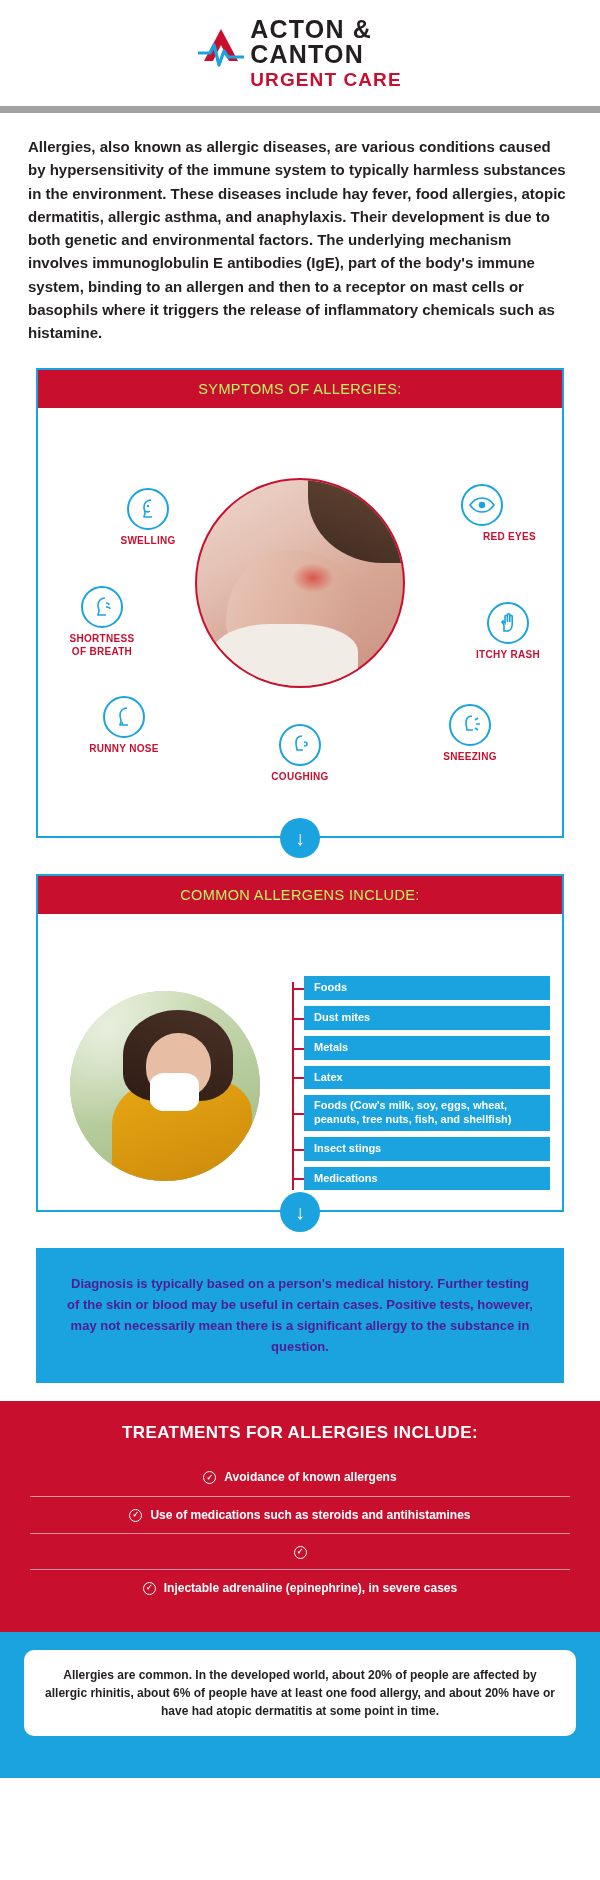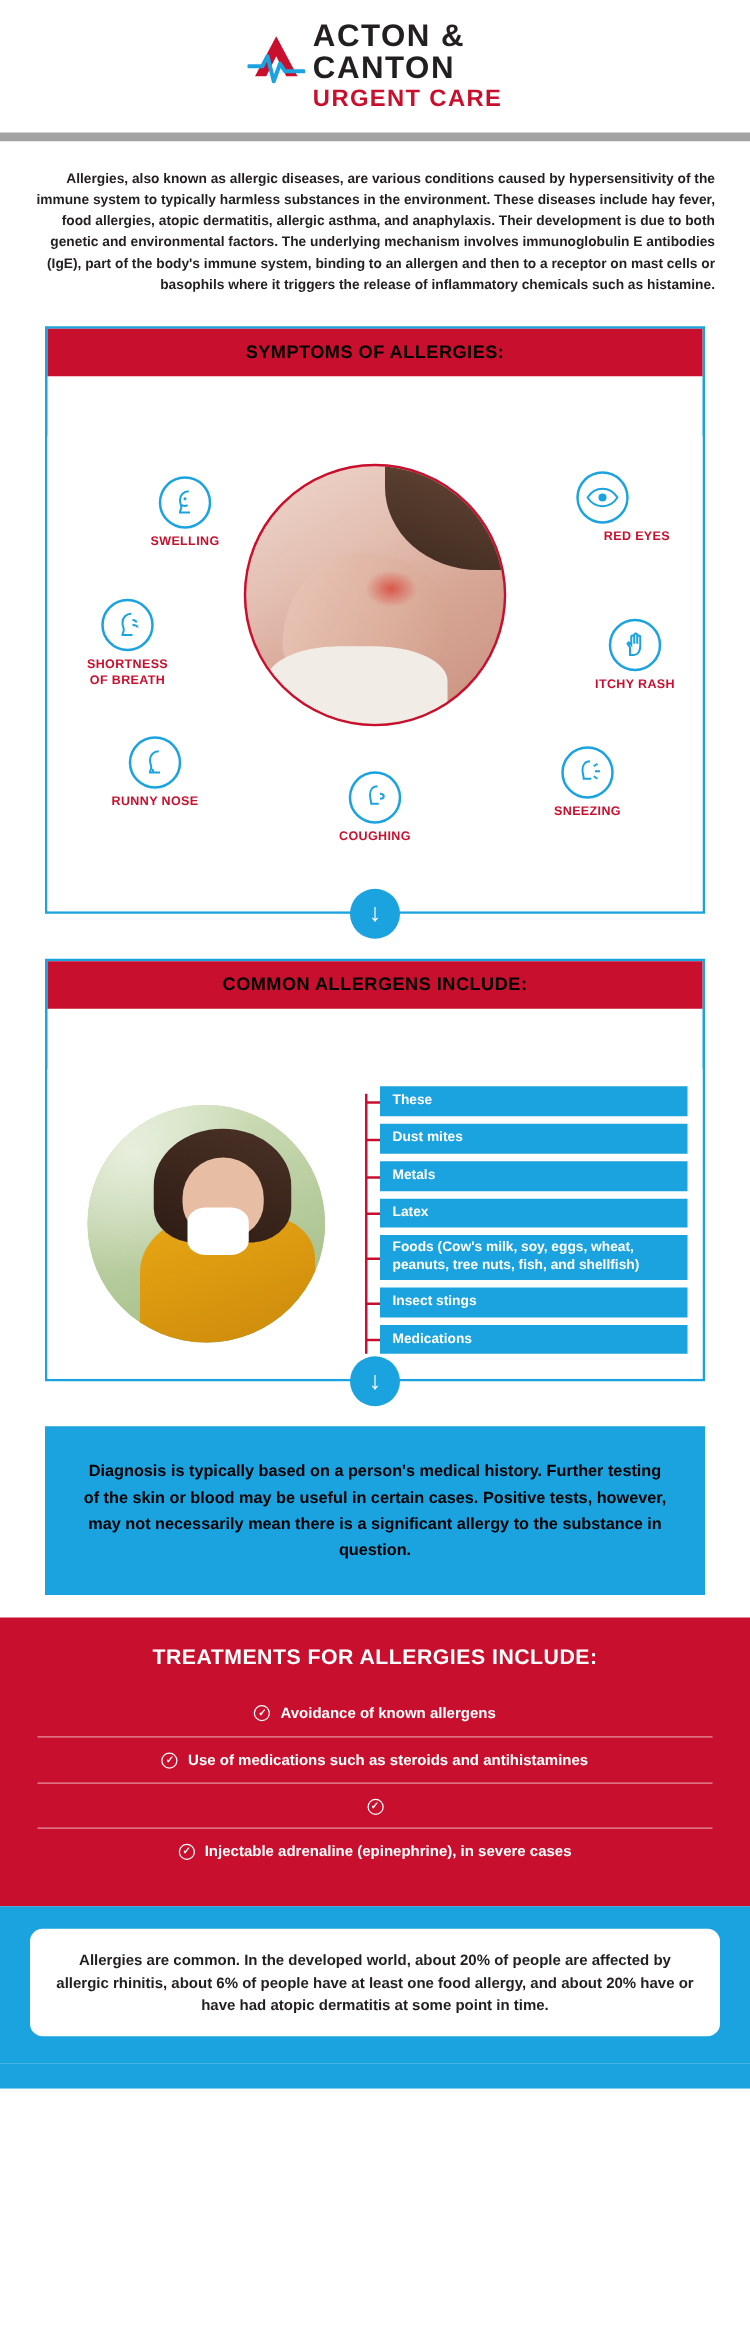--- a/index.html
+++ b/index.html
@@ -27,35 +27,35 @@
     color: #231f20; display: block;
   }
   .logo-l3 {
     font-size: 19px; font-weight: bold; letter-spacing: 1.1px;
     color: #c8102e; display: block; margin-top: 3px;
   }
 
   
   .intro {
     padding: 22px 28px 8px 28px;
-    font-size: 11px;
+    font-size: 15px;
     line-height: 1.55;
-    text-align: right;
+    text-align: left;
     font-weight: bold;
     color: #231f20;
   }
 
   
   .card { margin: 16px 36px 0 36px; border: 2px solid #1ba3e0; }
   .card-header {
     background: #c8102e;
-    color: #000000;
+    color: #bef264;
     text-align: center;
     font-size: 14.5px;
-    font-weight: bold;
+    font-weight: normal;
     letter-spacing: .4px;
     padding: 11px 6px;
   }
   .card-body { background: #fff; position: relative; margin-top: 48px; }
 
   
   .symptoms { height: 380px; position: relative; }
   .photo-circle {
     position: absolute;
     left: 50%; transform: translateX(-50%);
@@ -169,21 +169,21 @@
     content: "";
     position: absolute; left: -12px; top: 50%;
     width: 12px; height: 2px; background: #c8102e;
   }
   .allergen-item.multiline { padding: 4px 10px; }
 
   
   .diagnosis {
     margin: 16px 36px 0 36px;
     background: #1ba3e0;
-    color: #000000;
+    color: #4c1d95;
     text-align: center;
     font-size: 13px;
     font-weight: bold;
     line-height: 1.6;
     padding: 26px 30px;
   }
 
   
   .treatments {
     margin-top: 18px;
@@ -356,21 +356,21 @@
         <div class="allergen-photo">
           <div class="bg-blur"></div>
           <div class="coat"></div>
           <div class="hair2"></div>
           <div class="face"></div>
           <div class="tissue"></div>
         </div>
       </div>
       <div class="allergen-list">
         <div class="list-rail"></div>
-        <div class="allergen-item">These</div>
+        <div class="allergen-item">Foods</div>
         <div class="allergen-item">Dust mites</div>
         <div class="allergen-item">Metals</div>
         <div class="allergen-item">Latex</div>
         <div class="allergen-item multiline">Foods (Cow's milk, soy, eggs, wheat, peanuts, tree nuts, fish, and shellfish)</div>
         <div class="allergen-item">Insect stings</div>
         <div class="allergen-item">Medications</div>
       </div>
     </div>
   </div>
 

